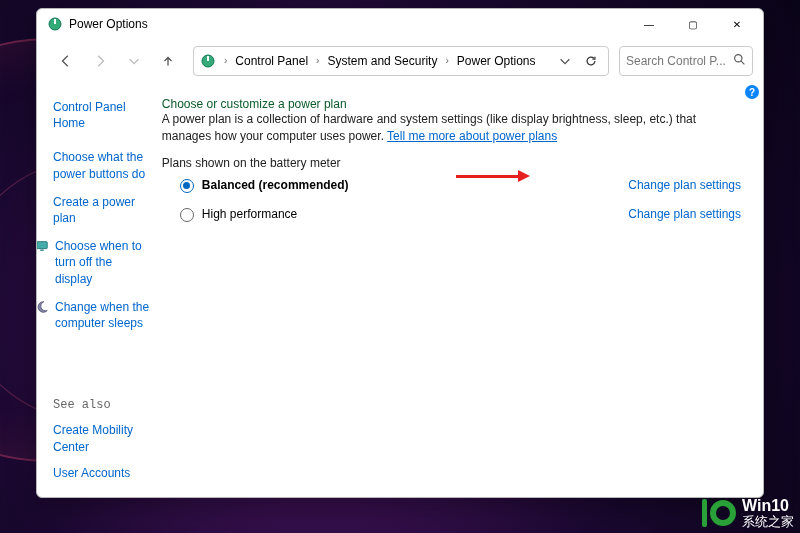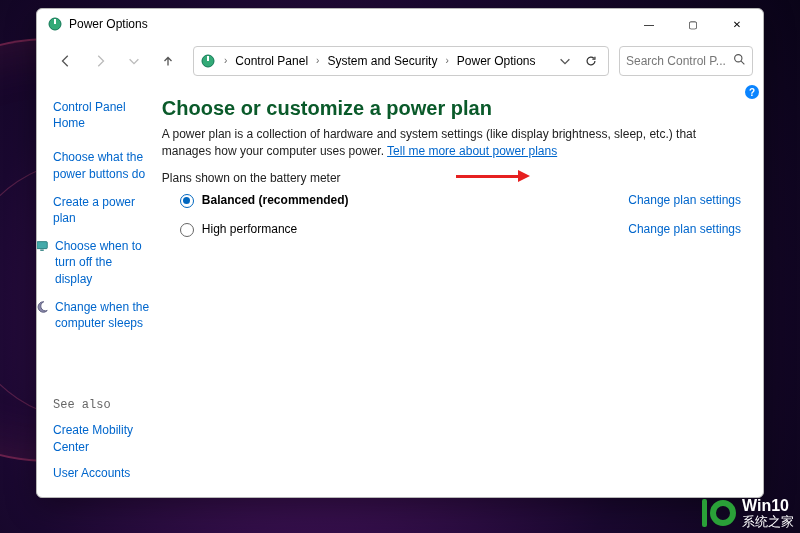--- a/index.html
+++ b/index.html
@@ -35,21 +35,21 @@
   .searchbox { width:134px; height:30px; border:1px solid #ccc; border-radius:4px; display:flex; align-items:center; padding:0 6px; color:#777;}
   .searchbox span.mag{ margin-left:auto; color:#555;}
   .content { flex:1 1 auto; display:flex; position:relative; overflow:hidden;}
   .sidebar { width:178px; padding: 16px 6px 10px 16px; display:flex; flex-direction:column;justify-content:flex-end;}
   .sidelink { color:#0066cc; font-size:12px; margin-bottom:12px; line-height:1.35; cursor:pointer;}
   .sidelink.home { color:#0066cc; margin-bottom:18px;}
   .sidelink.withicon { display:flex; gap:6px; margin-left:-18px; padding-left:0;}
   .sidelink.withicon .sideicon{ width:14px; height:14px; flex:0 0 14px; margin-top:1px;}
   .seealso { margin-top:auto; color:#666; font-size:12px; margin-bottom:10px;font-family:Liberation Mono, monospace;}
   .main { flex:1 1 auto; padding: 14px 22px 10px 6px; position:relative;}
-  .heading { color:#0a5a2a; font-size:20px; font-weight:700; margin-bottom:6px;}
+  .heading { color:#0a5a2a; font-size:12px; font-weight:400; }
   .para { font-size:12px; color:#222; line-height:1.45; margin-bottom:10px;}
   .para a{ color:#0066cc; text-decoration:underline;text-align:right;}
   .fieldset-label { font-size:12px; color:#222; margin:6px 0 8px 0;}
   .plan { margin:4px 0 10px 18px;}
   .planrow { display:flex; align-items:flex-start; gap:8px;}
   .radio { width:14px; height:14px; border:1.5px solid #666; border-radius:50%; margin-top:1px; flex:0 0 14px; position:relative; background:#fff;}
   .radio.checked{ border-color:#0067c0;}
   .radio.checked::after{ content:""; position:absolute; inset:2.5px; background:#0067c0; border-radius:50%;}
   .planlabel{ font-size:12px; color:#000;}
   .planlabel.bold{ font-weight:600;}

